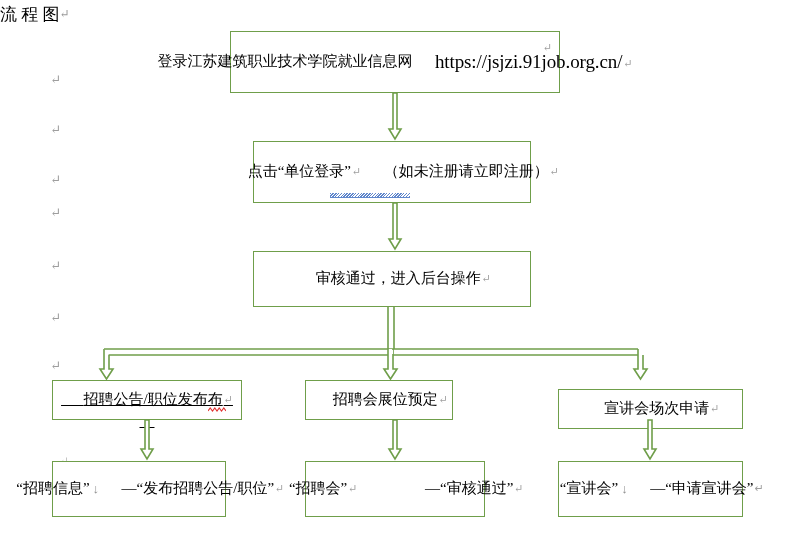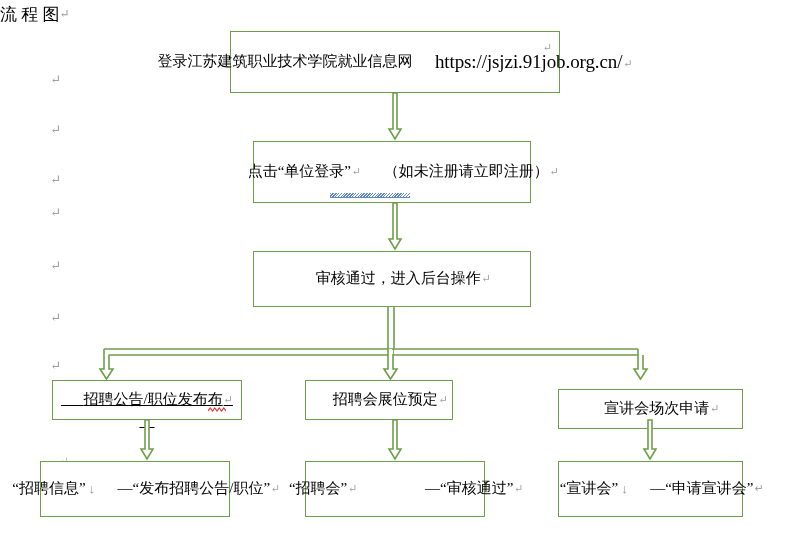--- a/index.html
+++ b/index.html
@@ -195,21 +195,21 @@
     </svg>
   </div>
   <div class="conn" style="left:643px;top:420px;">
     <svg width="14" height="40" viewBox="0 0 14 40">
       <path d="M5 0 L5 29 L1 29 L7 39 L13 29 L9 29 L9 0 Z" fill="#ffffff" stroke="#6f9e4a" stroke-width="1.6" stroke-linejoin="miter"></path>
     </svg>
   </div>
 
   <div style="position:absolute;left:60px;top:455px;font-size:10px;color:#b8b8b8;">↵</div>
 
-  <div class="fbox" style="left:40px;top:461px;width:190px;height:56px;">
+  <div class="fbox" style="left:52px;top:461px;width:174px;height:56px;">
     <span class="line">
       <span>“招聘信息”</span><span class="dn">↓</span>
     </span>
     <span class="line">
       <span>—“发布招聘公告/职位”</span><span class="pm">↵</span>
     </span>
   </div>
 
   <div class="fbox" style="left:305px;top:461px;width:180px;height:56px;gap:45px;">
     <span class="line">

